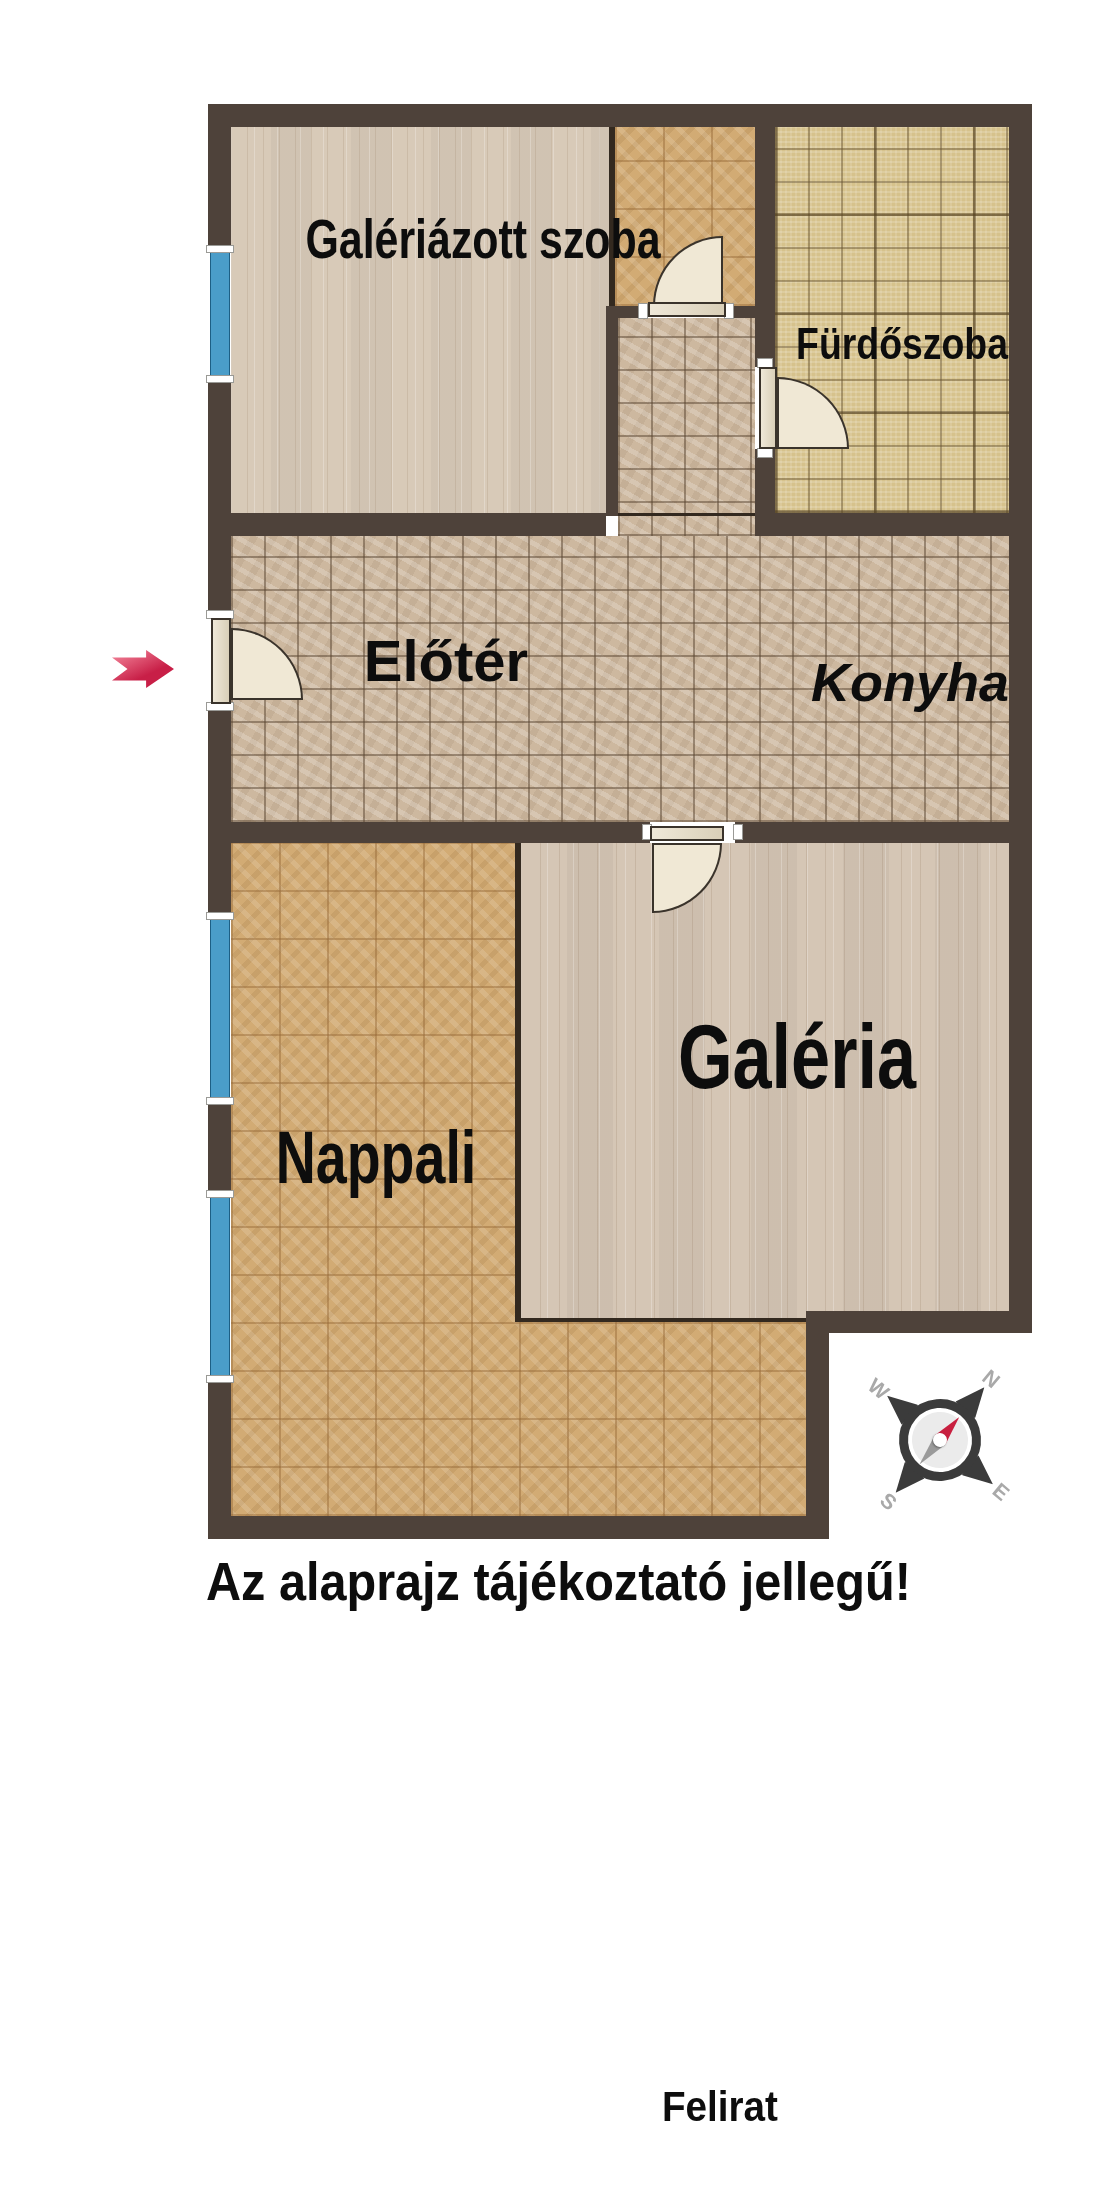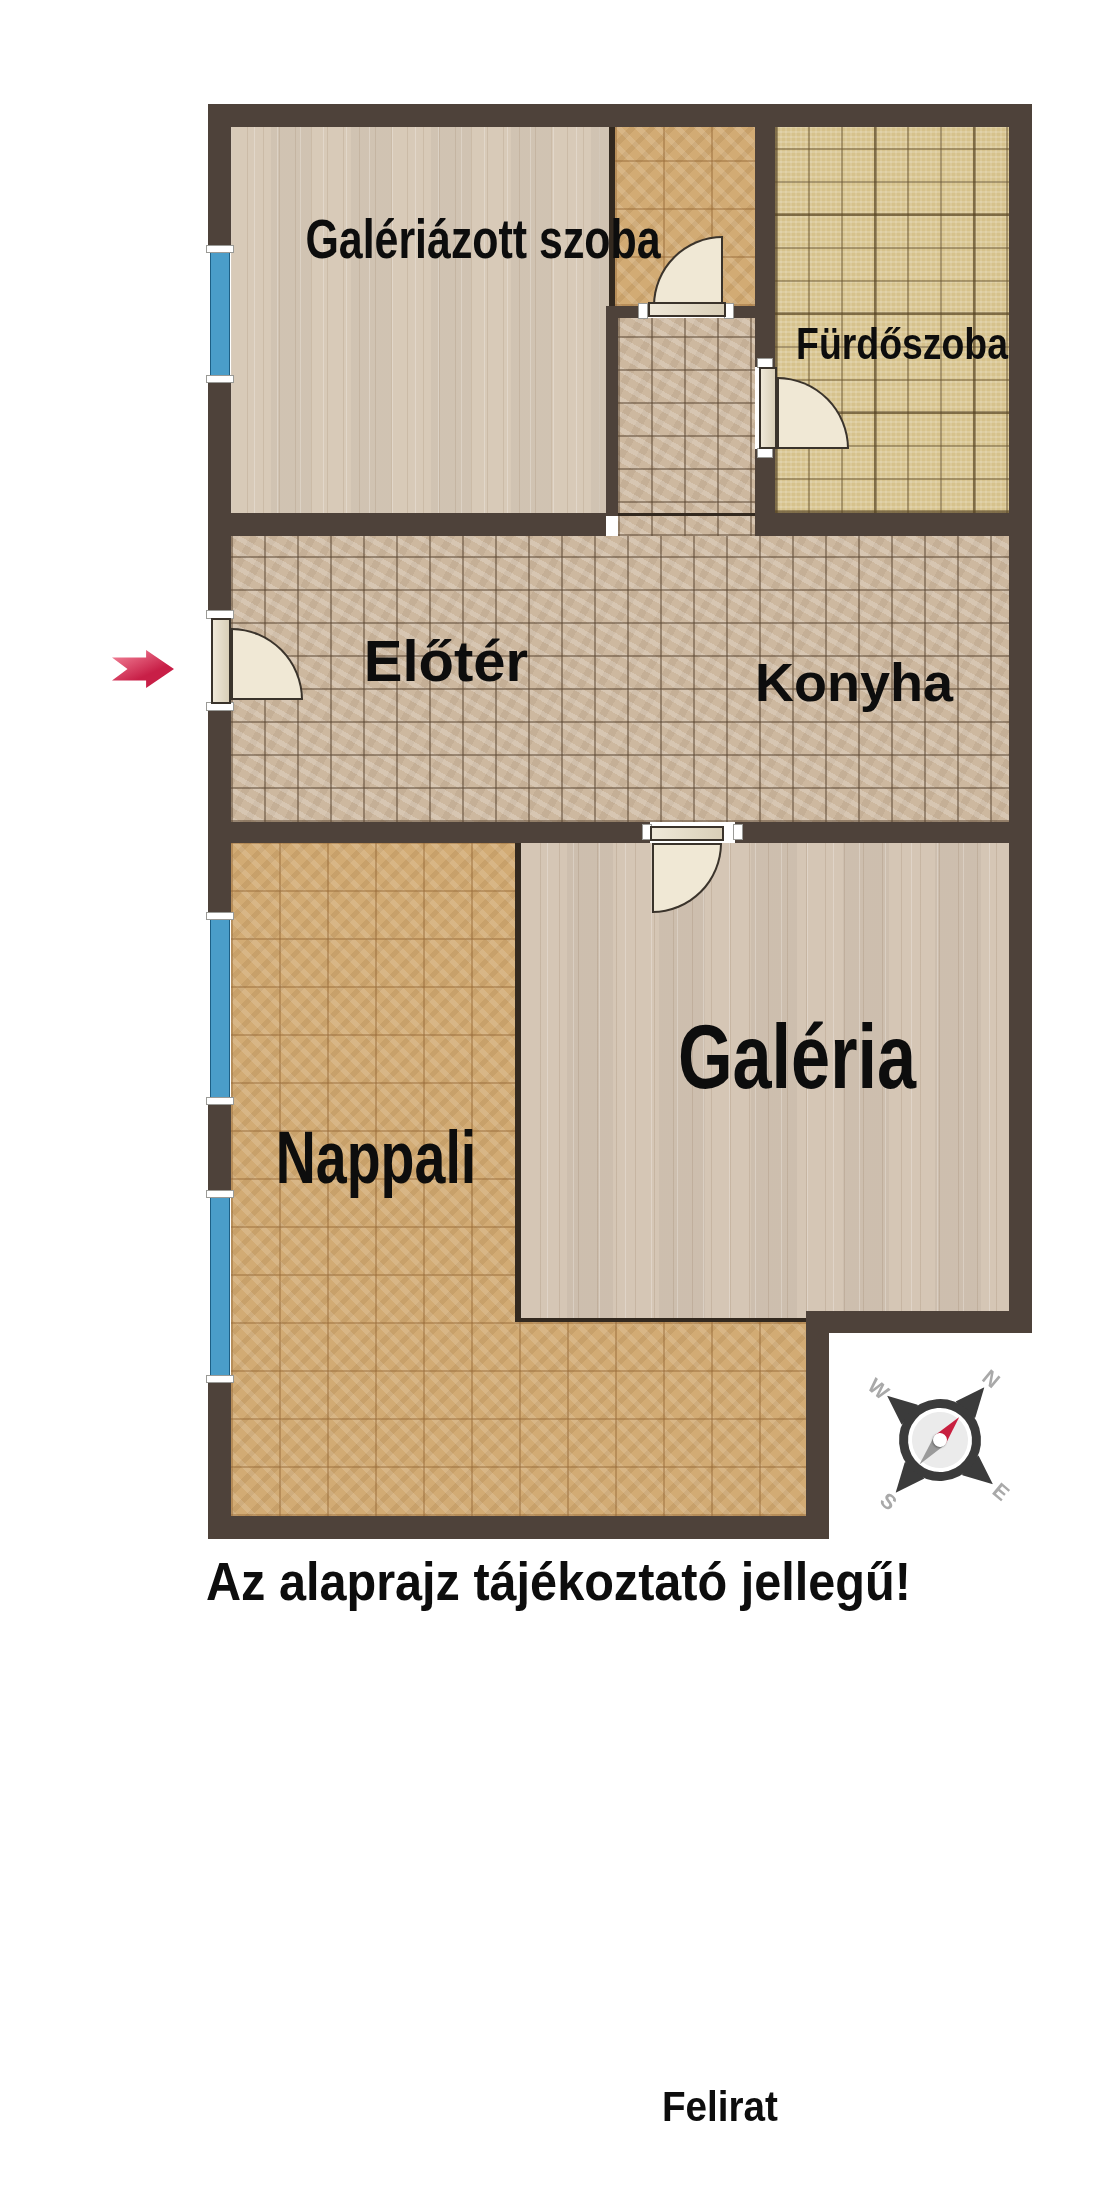--- a/index.html
+++ b/index.html
@@ -158,21 +158,21 @@
   <div class="cap" style="left:757px;top:358px;width:16px;height:10px;"></div>
   <div class="cap" style="left:757px;top:448px;width:16px;height:10px;"></div>
   <div class="door-sweep" style="left:777px;top:377px;width:72px;height:72px;border-top-right-radius:100% 100%;"></div>
   <div class="door-slab" style="left:759px;top:367px;width:18px;height:82px;"></div>
 
   <div class="arrow" style="left:112px;top:650px;width:62px;height:38px;"></div>
 
   <div class="room-label" style="left:483px;top:239px;font-size:55px;transform:translate(-50%,-50%) scaleX(0.78);">Galériázott szoba</div>
   <div class="room-label" style="left:902px;top:344px;font-size:44px;transform:translate(-50%,-50%) scaleX(0.85);">Fürdőszoba</div>
   <div class="room-label" style="left:446px;top:661px;font-size:58px;transform:translate(-50%,-50%) scaleX(1);">Előtér</div>
-  <div class="room-label" style="left:854px;top:682px;font-size:54px;transform:translate(-50%,-50%) scaleX(1);">Konyha</div>
+  <div class="room-label" style="left:910px;top:682px;font-size:54px;transform:translate(-50%,-50%) scaleX(1);font-style:italic;">Konyha</div>
   <div class="room-label" style="left:376px;top:1158px;font-size:74px;transform:translate(-50%,-50%) scaleX(0.75);">Nappali</div>
   <div class="room-label" style="left:797px;top:1057px;font-size:90px;transform:translate(-50%,-50%) scaleX(0.78);">Galéria</div>
 
   <div class="compass" style="left:855px;top:1355px;width:170px;height:170px;">
     <div class="spike" style="left:72px;top:16px;width:26px;height:30px;clip-path:polygon(50% 0,100% 100%,0 100%);"></div>
     <div class="spike" style="left:72px;top:124px;width:26px;height:30px;clip-path:polygon(50% 100%,100% 0,0 0);"></div>
     <div class="spike" style="left:16px;top:72px;width:30px;height:26px;clip-path:polygon(0 50%,100% 0,100% 100%);"></div>
     <div class="spike" style="left:124px;top:72px;width:30px;height:26px;clip-path:polygon(100% 50%,0 0,0 100%);"></div>
     <div class="ring" style="left:44px;top:44px;width:82px;height:82px;"></div>
     <div class="needle" style="left:74px;top:55px;width:22px;height:30px;background:var(--needle-red,#c81f3f);clip-path:polygon(50% 0,82% 100%,18% 100%);"></div>

